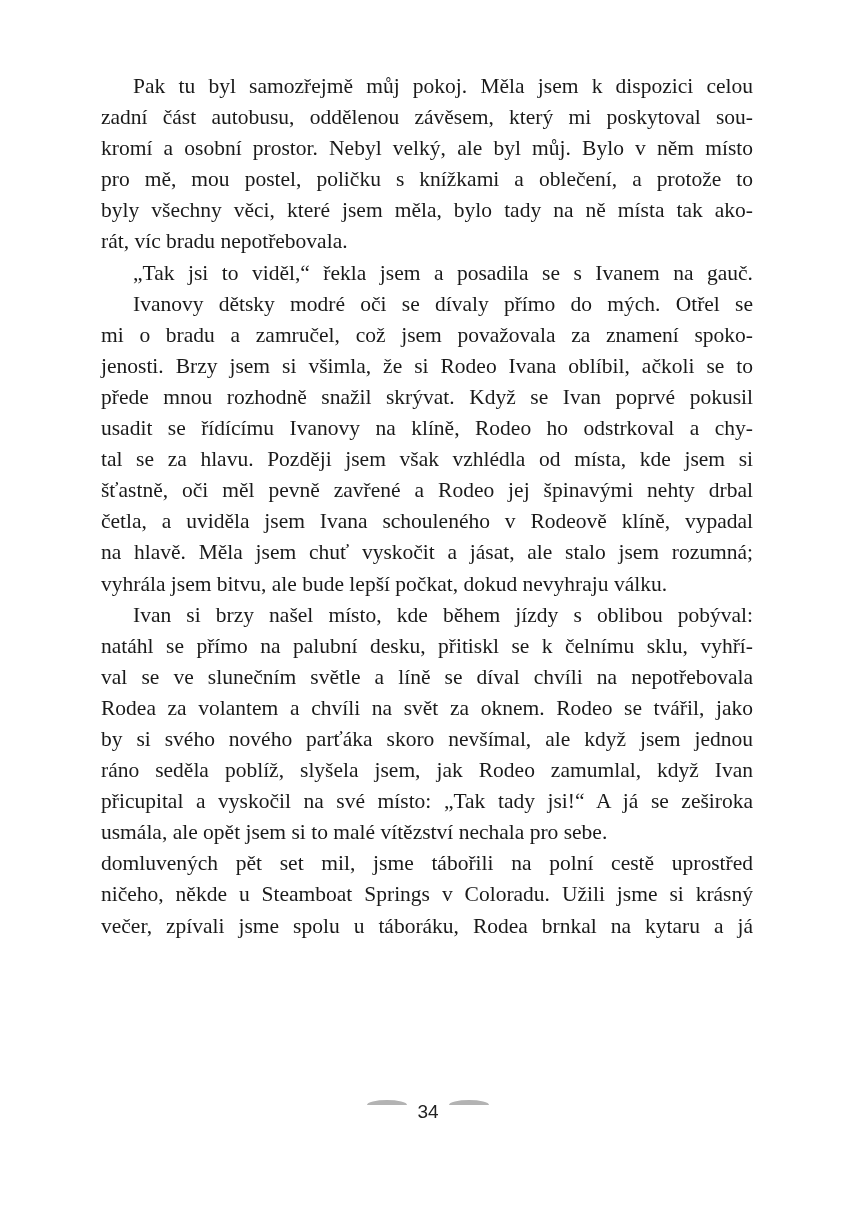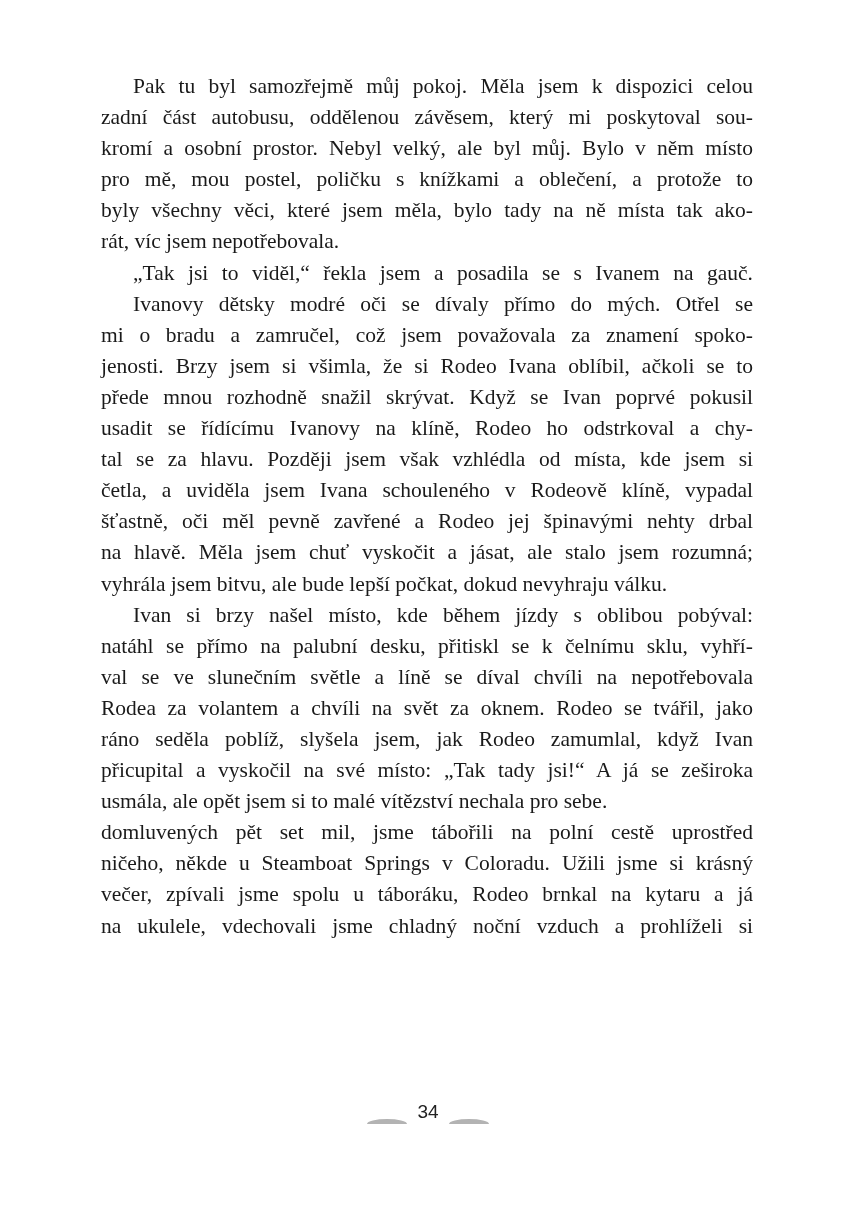--- a/index.html
+++ b/index.html
@@ -44,21 +44,21 @@
     .line.last {
       text-align-last: left;
     }
     .folio {
       position: absolute;
       left: 0;
       top: 1100px;
       width: 856px;
       display: flex;
       justify-content: center;
-      align-items: flex-end;
+      align-items: flex-start;
       gap: 10px;
     }
     .folio-ornament {
       width: 40px;
       height: 5px;
       background: #b3b3b3;
       border-radius: 50% / 100% 100% 0 0;
     }
     .folio-number {
       font-family: "Liberation Sans", "DejaVu Sans", sans-serif;
@@ -70,43 +70,43 @@
 </head>
 <body>
 
 <div class="page">
   <div class="text-block" id="text-block">
       <span class="line indent">Pak tu byl samozřejmě můj pokoj. Měla jsem k dispozici celou</span>
       <span class="line">zadní část autobusu, oddělenou závěsem, který mi poskytoval sou-</span>
       <span class="line">kromí a osobní prostor. Nebyl velký, ale byl můj. Bylo v něm místo</span>
       <span class="line">pro mě, mou postel, poličku s knížkami a oblečení, a protože to</span>
       <span class="line">byly všechny věci, které jsem měla, bylo tady na ně místa tak ako-</span>
-      <span class="line last">rát, víc jsem nepotřebovala.</span>
+      <span class="line last">rát, víc bradu nepotřebovala.</span>
       <span class="line indent">„Tak jsi to viděl,“ řekla jsem a posadila se s Ivanem na gauč.</span>
       <span class="line indent">Ivanovy dětsky modré oči se dívaly přímo do mých. Otřel se</span>
       <span class="line">mi o bradu a zamručel, což jsem považovala za znamení spoko-</span>
       <span class="line">jenosti. Brzy jsem si všimla, že si Rodeo Ivana oblíbil, ačkoli se to</span>
       <span class="line">přede mnou rozhodně snažil skrývat. Když se Ivan poprvé pokusil</span>
       <span class="line">usadit se řídícímu Ivanovy na klíně, Rodeo ho odstrkoval a chy-</span>
       <span class="line">tal se za hlavu. Později jsem však vzhlédla od místa, kde jsem si</span>
+      <span class="line">šťastně, oči měl pevně zavřené a Rodeo jej špinavými nehty drbal</span>
       <span class="line">četla, a uviděla jsem Ivana schouleného v Rodeově klíně, vypadal</span>
-      <span class="line">šťastně, oči měl pevně zavřené a Rodeo jej špinavými nehty drbal</span>
       <span class="line">na hlavě. Měla jsem chuť vyskočit a jásat, ale stalo jsem rozumná;</span>
       <span class="line last">vyhrála jsem bitvu, ale bude lepší počkat, dokud nevyhraju válku.</span>
       <span class="line indent">Ivan si brzy našel místo, kde během jízdy s oblibou pobýval:</span>
       <span class="line">natáhl se přímo na palubní desku, přitiskl se k čelnímu sklu, vyhří-</span>
       <span class="line">val se ve slunečním světle a líně se díval chvíli na nepotřebovala</span>
       <span class="line">Rodea za volantem a chvíli na svět za oknem. Rodeo se tvářil, jako</span>
+      <span class="line">by si svého nového parťáka skoro nevšímal, ale když jsem jednou</span>
       <span class="line">ráno seděla poblíž, slyšela jsem, jak Rodeo zamumlal, když Ivan</span>
       <span class="line">přicupital a vyskočil na své místo: „Tak tady jsi!“ A já se zeširoka</span>
       <span class="line last">usmála, ale opět jsem si to malé vítězství nechala pro sebe.</span>
       <span class="line">domluvených pět set mil, jsme tábořili na polní cestě uprostřed</span>
       <span class="line">ničeho, někde u Steamboat Springs v Coloradu. Užili jsme si krásný</span>
-      <span class="line">večer, zpívali jsme spolu u táboráku, Rodeo brnkal na kytaru a já</span>
-      <span class="line">na ukulele, vdechovali jsme chladný noční vzduch a prohlíželi si</span>
+      <span class="line">večer, zpívali jsme spolu u táboráku, Rodea brnkal na kytaru a já</span>
     </div>
 
   <div class="folio">
     <span class="folio-ornament"></span>
     <span class="folio-number">34</span>
     <span class="folio-ornament"></span>
   </div>
 </div>
 
 </body></html>

